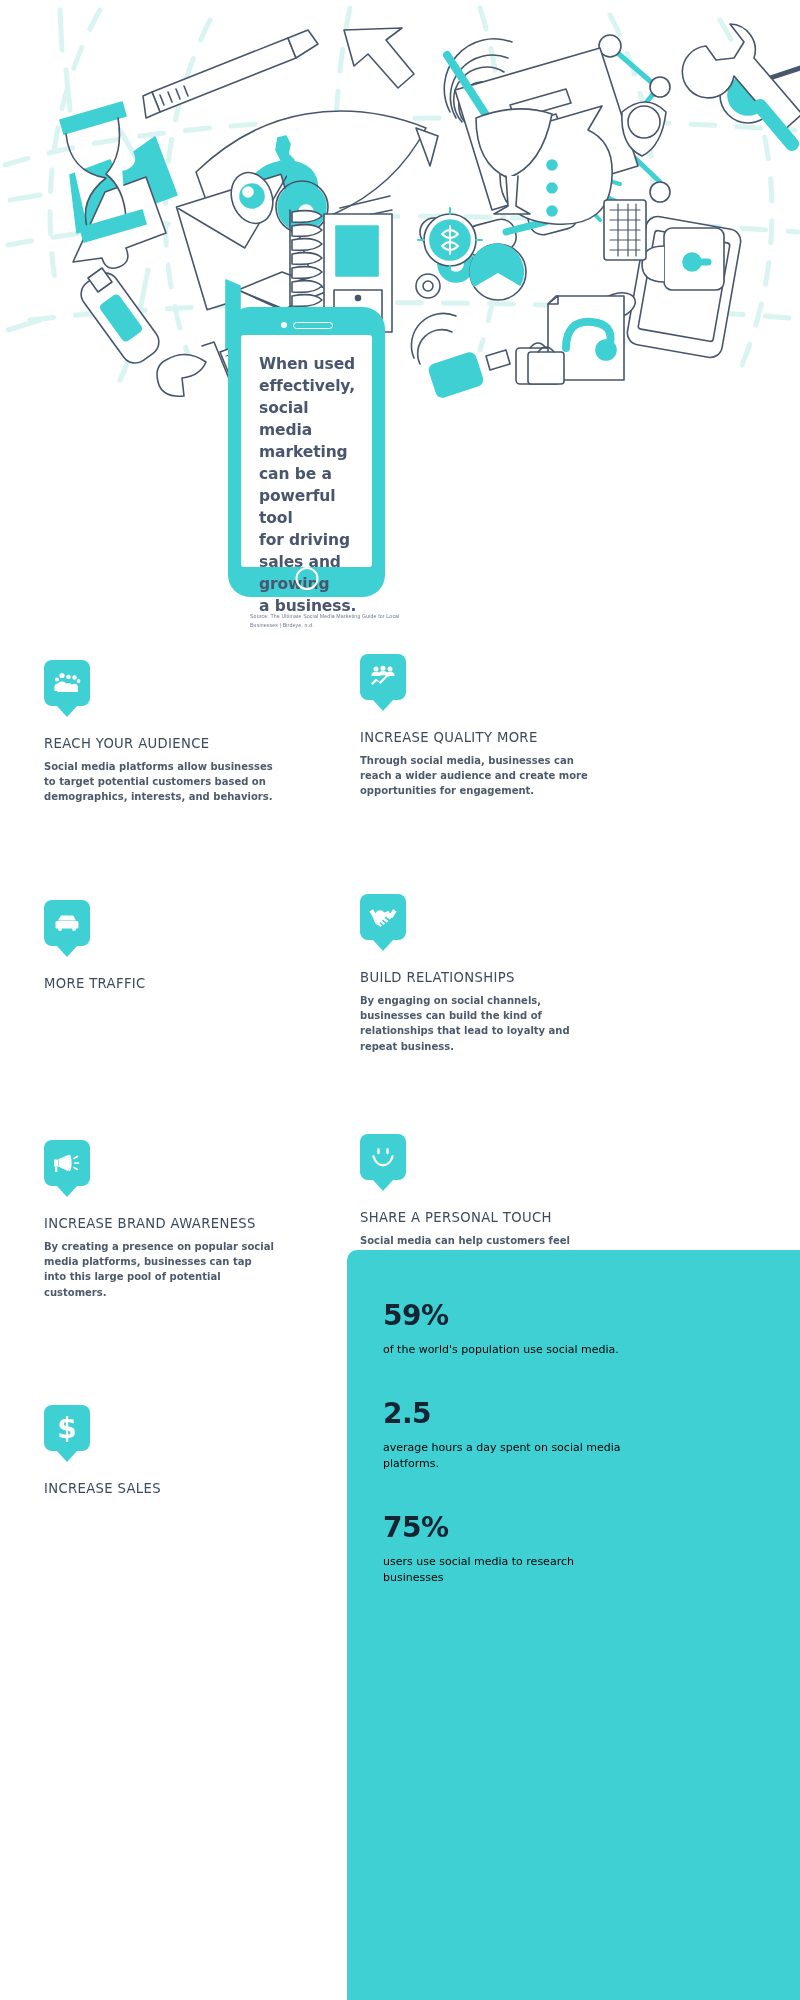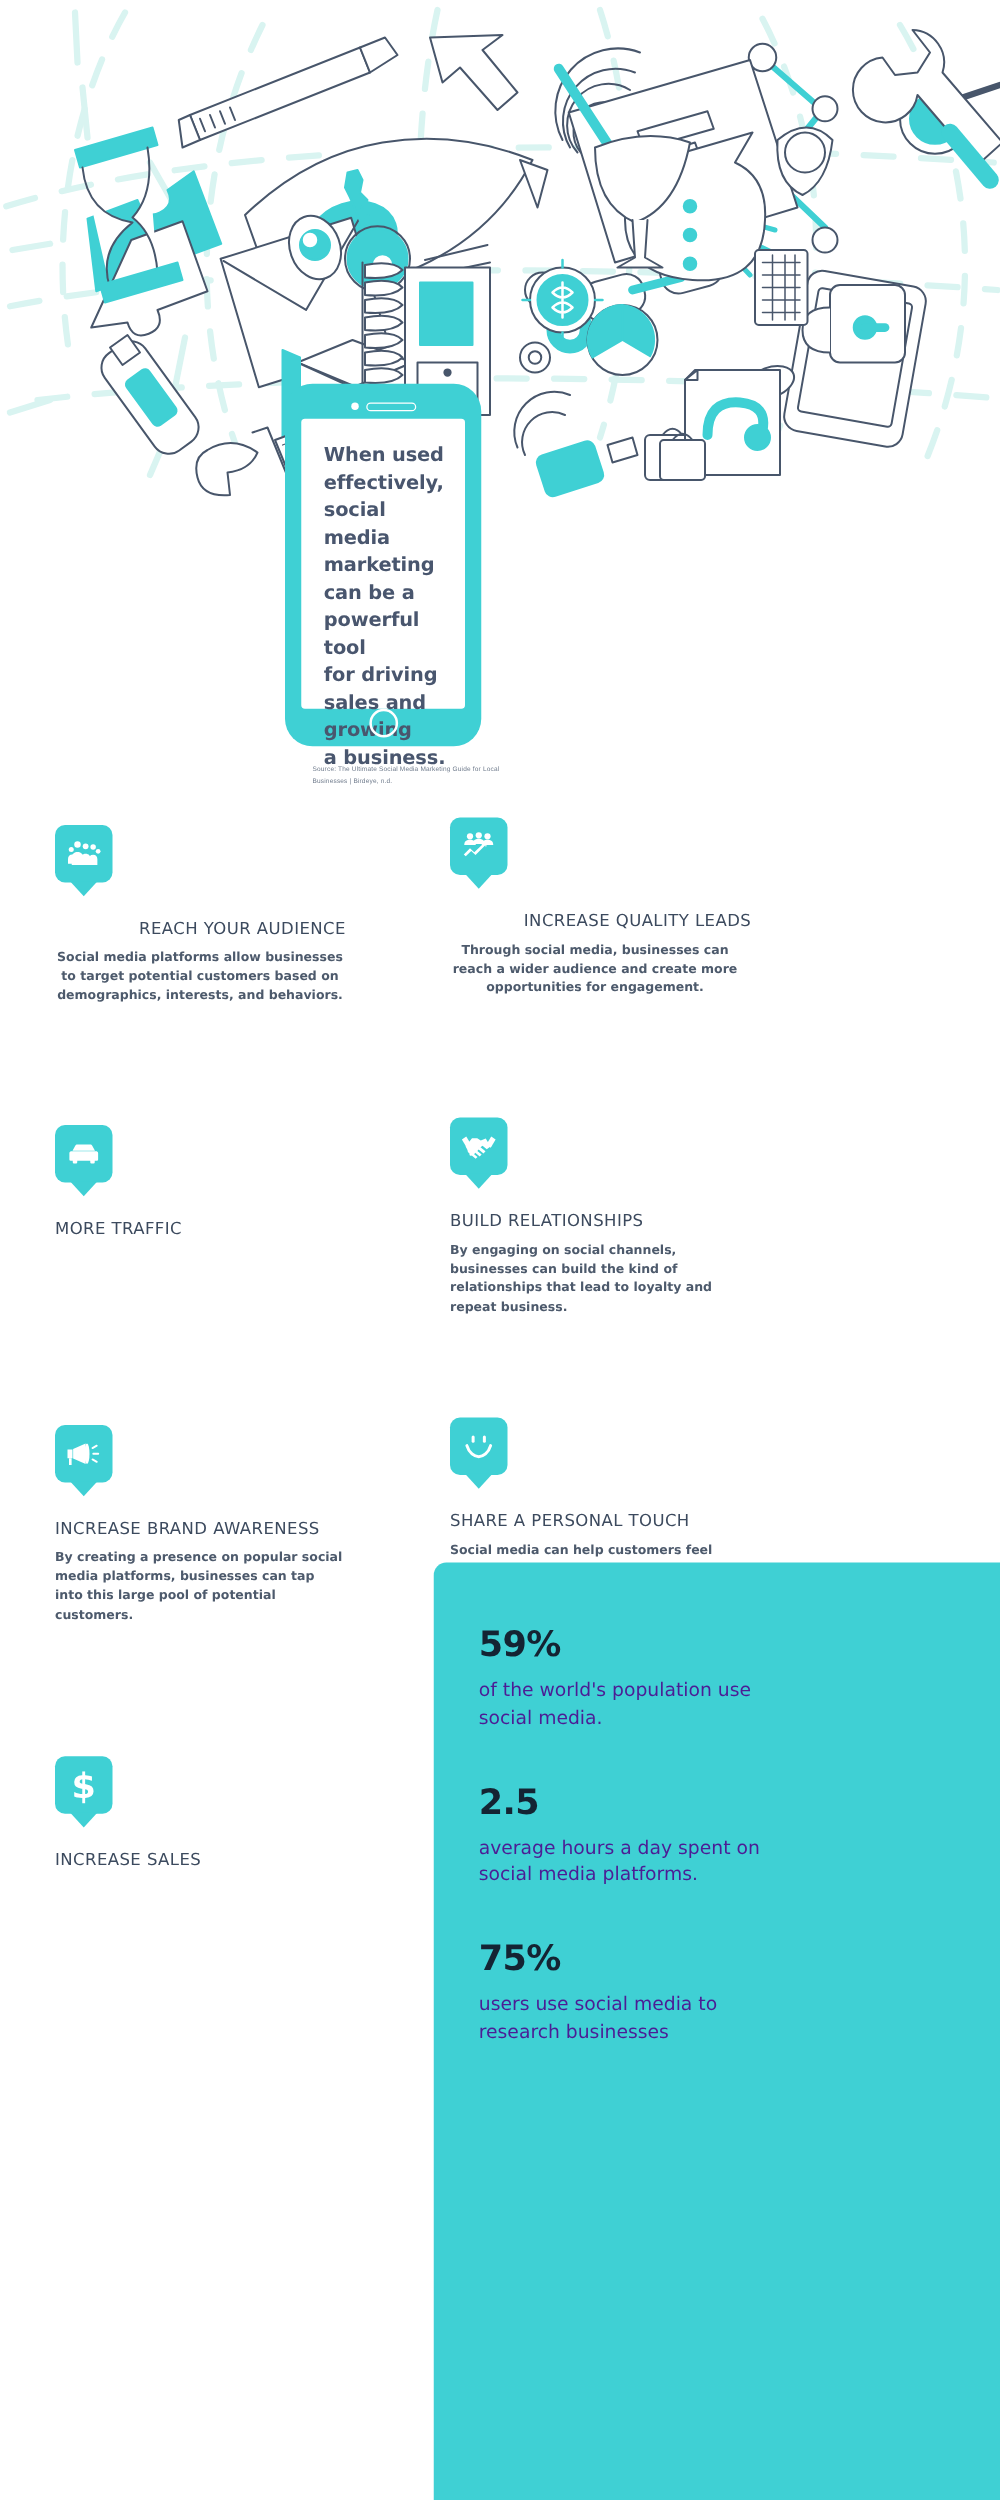--- a/index.html
+++ b/index.html
@@ -174,23 +174,23 @@
     font-family: "DejaVu Sans", sans-serif;
     font-size: 28px;
     font-weight: 700;
     color: #142433;
     line-height: 1.0;
     letter-spacing: -0.5px;
   }
   .stat .cap {
     margin-top: 12px;
     font-family: "DejaVu Sans", sans-serif;
-    font-size: 15px;
+    font-size: 11px;
     line-height: 1.45;
-    color: #4c1d95;
+    color: #000000;
     width: 250px;
   }
 </style>
 </head>
 <body>
 
 <div class="page">
 
   <div class="hero">
     <svg width="800" height="420" viewBox="0 0 800 420" xmlns="http://www.w3.org/2000/svg">
@@ -468,21 +468,21 @@
 sales and
 growing
 a business.</div>
     </div>
     <div class="phone-home"></div>
   </div>
   <div class="source">Source: The Ultimate Social Media Marketing Guide for Local Businesses | Birdeye, n.d.</div>
 
   <div class="grid">
 
-    <div class="row" style="height:240px;text-align:center;">
+    <div class="row" style="height:240px;">
       <div class="cell left" style="top:0px;">
         <div class="pin">
           <svg width="28" height="24" viewBox="0 0 28 24" fill="#ffffff">
             <circle cx="9" cy="4.5" r="2.6"></circle>
               <circle cx="15.5" cy="6" r="2.3"></circle>
               <circle cx="21.5" cy="6.5" r="2.2"></circle>
             <circle cx="4" cy="8.5" r="2"></circle>
               <circle cx="25.5" cy="10" r="1.9"></circle>
             <path d="M5 12.5c-2.4 0-3.6 1.6-3.6 3.6V20H8v-4.2c0-1.3.4-2.4 1-3.3z"></path>
             <path d="M9 10.5c-3.1 0-4.6 2-4.6 4.5V21h9.2v-6c0-2.5-1.5-4.5-4.6-4.5z"></path>
@@ -499,21 +499,21 @@
           <svg width="28" height="24" viewBox="0 0 28 24" fill="#ffffff">
             <circle cx="7" cy="4" r="2.5"></circle>
               <circle cx="14" cy="3.2" r="2.5"></circle>
               <circle cx="21" cy="4" r="2.5"></circle>
             <path d="M3.2 8.2C4 7.2 5.3 6.8 7 6.8s3 .4 3.8 1.4c.6.8.8 1.8.8 2.8H2.4c0-1 .2-2 .8-2.8z"></path>
             <path d="M10.2 7.4c.9-1 2.2-1.4 3.8-1.4s2.9.4 3.8 1.4c.7.8.9 1.8.9 2.8h-9.4c0-1 .2-2 .9-2.8z"></path>
             <path d="M17.2 8.2c.8-1 2.1-1.4 3.8-1.4s3 .4 3.8 1.4c.6.8.8 1.8.8 2.8h-9.2c0-1 .2-2 .8-2.8z"></path>
             <path d="M2 18.5l5-5 3.4 3.2L18 9.6l-1.9-.1 4.8-1.4-1.1 4.9-.6-1.9-7.8 7.9-3.4-3.2L3.6 20z"></path>
           </svg>
         </div>
-        <h3>INCREASE QUALITY LEADS</h3>
+        <h3>INCREASE QUALITY MORE</h3>
         <p>Through social media, businesses can reach a wider audience and create more opportunities for engagement.</p>
       </div>
     </div>
 
     <div class="row" style="height:240px;">
       <div class="cell left" style="top:0px;">
         <div class="pin">
           <svg width="28" height="20" viewBox="0 0 28 20" fill="#ffffff">
             <path d="M5 7.5l2.2-4c.3-.6.9-1 1.6-1h10.4c.7 0 1.3.4 1.6 1l2.2 4z"></path>
             <path d="M2.5 9.5C2.5 8.4 3.4 8 4.4 8h19.2c1 0 1.9.4 1.9 1.5v5a1 1 0 0 1-1 1h-1.7v1.3a1 1 0 0 1-1 1h-1.6a1 1 0 0 1-1-1V15.5H8.8v1.3a1 1 0 0 1-1 1H6.2a1 1 0 0 1-1-1V15.5H3.5a1 1 0 0 1-1-1z"></path>

